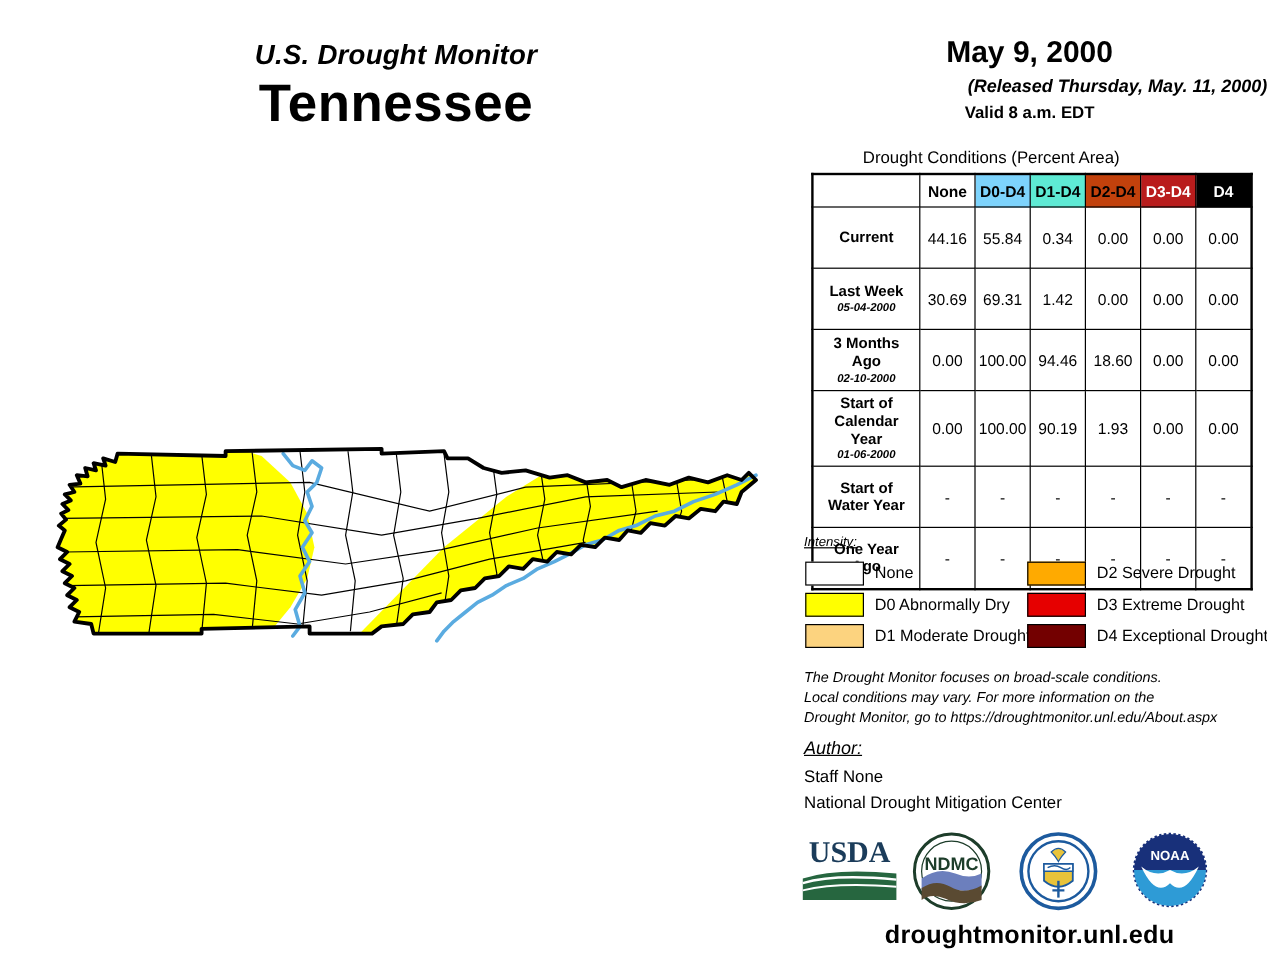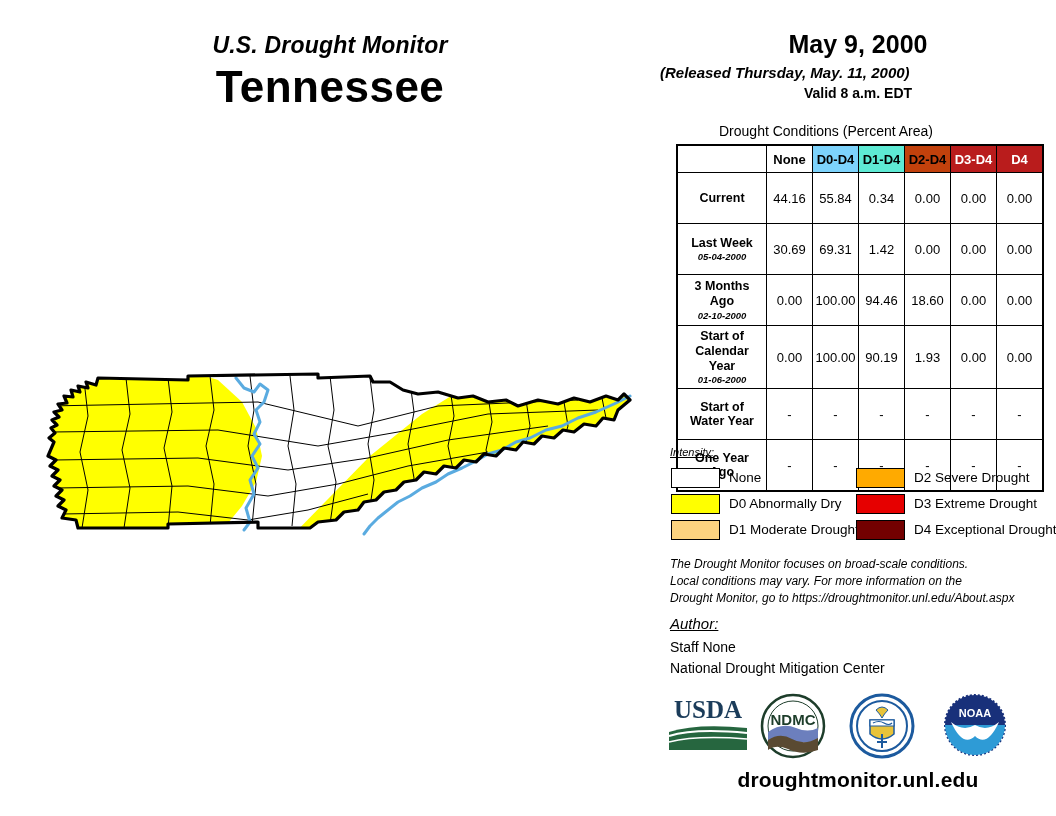--- a/index.html
+++ b/index.html
@@ -18,21 +18,21 @@
     left:0;top:62px;width:660px;text-align:center;
     font-size:44px;font-weight:bold;letter-spacing:.5px;
   }
 
   
   #issue-date{
     left:660px;top:30px;width:396px;text-align:center;
     font-size:25px;font-weight:bold;
   }
   #release-date{
-    left:660px;top:64px;width:396px;text-align:left;
+    left:660px;top:64px;width:396px;text-align:right;
     font-size:15px;font-weight:bold;font-style:italic;
   }
   #valid-time{
     left:660px;top:85px;width:396px;text-align:center;
     font-size:14px;font-weight:bold;
   }
   #table-caption{
     left:628px;top:123px;width:396px;text-align:center;
     font-size:14px;
   }
@@ -57,21 +57,21 @@
   #dm-table tbody td.rowlabel .sub{
     display:block;font-size:9.5px;font-style:italic;font-weight:bold;
     margin-top:1px;
   }
   #dm-table tbody td{height:44px;font-size:13px;}
   .hdr-none{background:#ffffff;color:#000;}
   .hdr-d0{background:#7dd3fc;color:#000;}
   .hdr-d1{background:#5eead4;color:#000;}
   .hdr-d2{background:#c2410c;color:#000;}
   .hdr-d3{background:#b91c1c;color:#fff;}
-  .hdr-d4{background:#b91c1c;color:#fff;}
+  .hdr-d4{background:#000000;color:#fff;}
   .tbl-outer{border:2px solid #000 !important;}
 
   
   #intensity-head{
     left:670px;top:446px;font-size:11px;font-style:italic;
     text-decoration:underline;
   }
   .legend-col{top:468px;}
   #legend-left{left:671px;width:180px;}
   #legend-right{left:856px;width:210px;}

